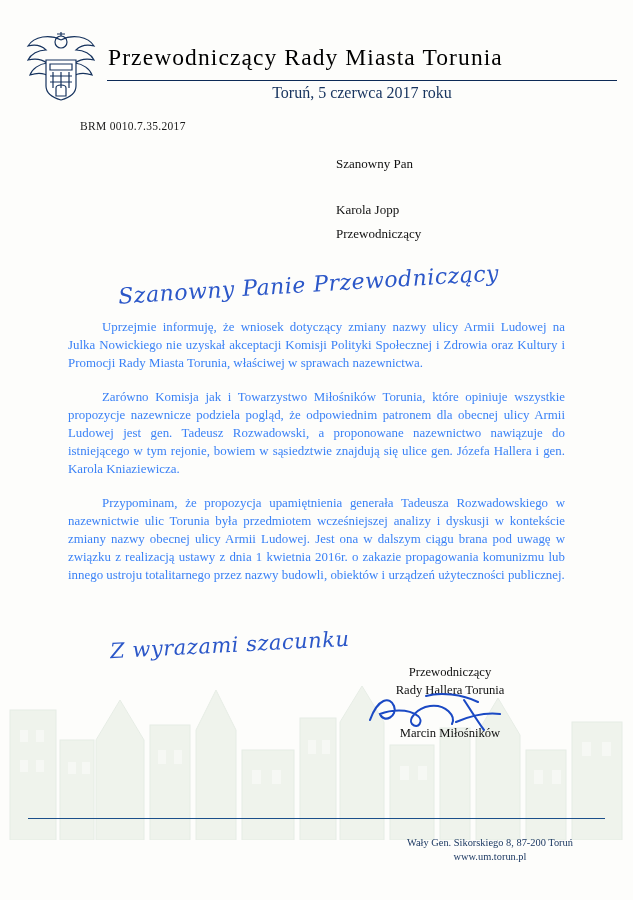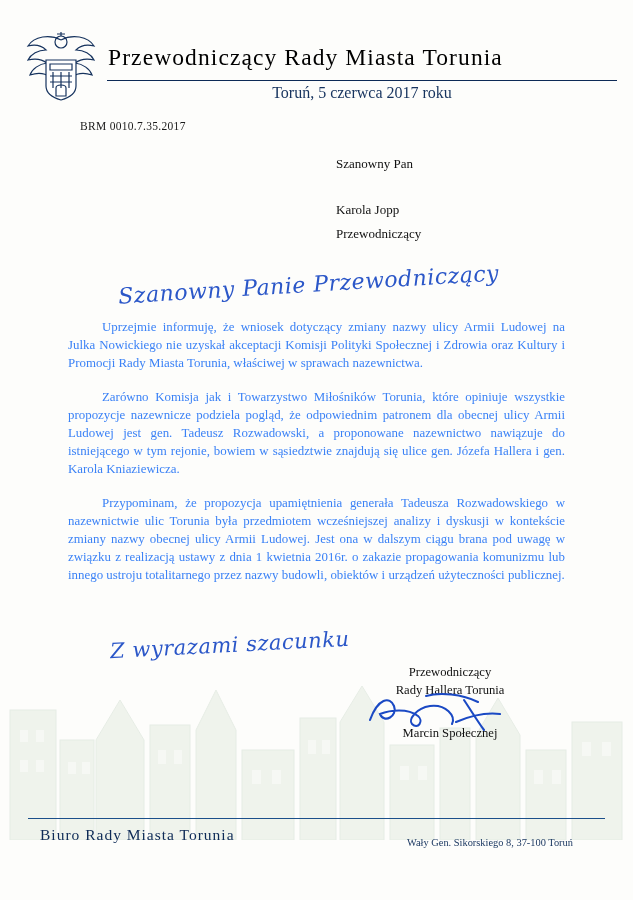--- a/index.html
+++ b/index.html
@@ -278,21 +278,21 @@
 
   <svg class="hand" style="left:360px; top:690px; width:150px; height:46px;" viewBox="0 0 150 46">
     <g fill="none" stroke="#1a49c4" stroke-width="2.1" stroke-linecap="round">
       <path d="M10 30 C18 8 30 6 34 16 C38 26 24 34 20 24 C30 20 48 18 58 26 C64 31 58 40 52 34 C48 30 56 18 70 16 C86 14 96 26 92 34"></path>
       <path d="M66 6 C80 2 102 4 118 12"></path>
       <path d="M96 32 C110 26 124 22 140 24"></path>
       <path d="M104 10 C112 22 118 32 124 40"></path>
     </g>
   </svg>
 
-  <div class="sig-name">Marcin Społecznej</div>
+  <div class="sig-name">Marcin Miłośników</div>
 
   <div class="footer-rule"></div>
-  <div class="footer-left">Biuro Rady Miasta Torunia</div>
   <div class="footer-right">
-    <div>Wały Gen. Sikorskiego 8, 37-100 Toruń</div>
+    <div>Wały Gen. Sikorskiego 8, 87-200 Toruń</div>
+    <div>www.um.torun.pl</div>
   </div>
 
 </div>
 
 </body></html>

